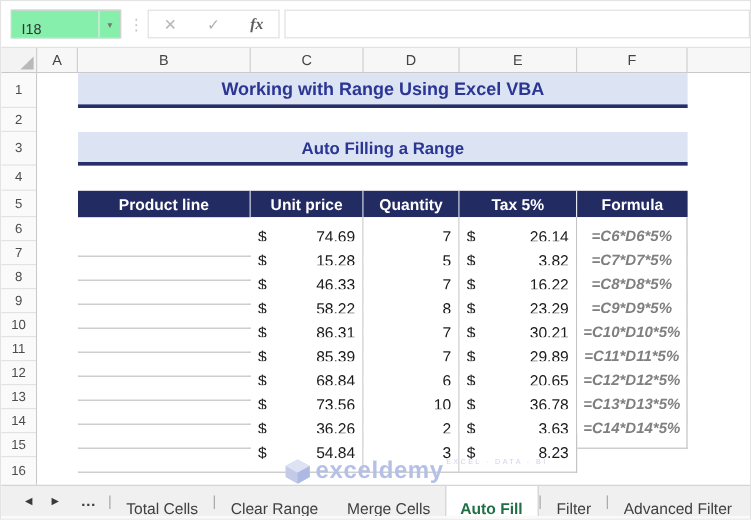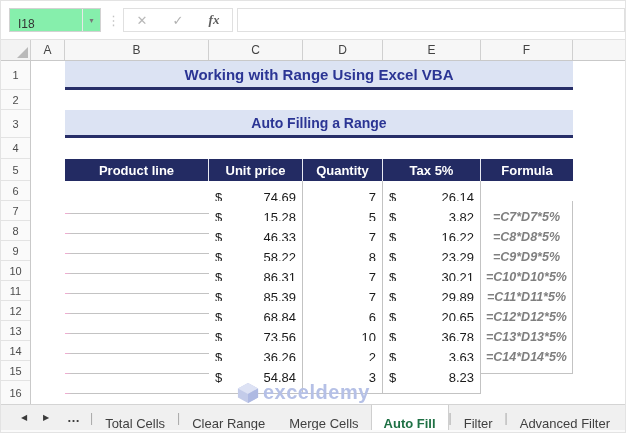--- a/index.html
+++ b/index.html
@@ -35,29 +35,29 @@
   .band-main { top:0; height:29px; font-size:15px; }
   .band-sub { top:49px; height:28px; font-size:14px; }
 
   
   .xtable { position:absolute; left:34px; top:98px; width:508px; }
   .tr { display:grid; grid-template-columns:144px 94px 80px 98px 92px; height:20px; }
   .tr.thead { height:22px; }
   .th { background:#232b63; color:#ffffff; font-weight:bold; font-size:13px; display:flex; align-items:center; justify-content:center; border-right:1px solid #e8eaf2; }
   .th:last-child { border-right:none; }
   .td { background:#fff; border-right:1px solid #c3c3c3; border-bottom:1px solid #c3c3c3; font-size:13px; color:#1a1a1a; display:flex; align-items:center; overflow:hidden; }
-  .tr .td:first-child { border-left:7px solid #f9a8d4;margin-top:32px; }
+  .tr .td:first-child { border-left:1px solid #f9a8d4;margin-top:32px; }
   .c-prod { padding-left:4px; }
   .c-money { justify-content:space-between; padding:0 6px 0 6px; }
   .c-qty { justify-content:flex-end; padding-right:6px; }
   .c-formula { justify-content:center; font-style:italic; color:#7f7f7f; font-size:12.5px; font-weight:bold; }
 
   
   .watermark { position:absolute; left:206px; top:321px; display:flex; align-items:flex-start; gap:4px; z-index:1; }
-  .wm-txt { display:flex; flex-direction:column; align-items:flex-start; }
+  .wm-txt { display:flex; flex-direction:row; align-items:flex-start; }
   .wm-brand { font-size:20px; font-weight:bold; color:#b5c0e6; letter-spacing:0.5px; line-height:20px; }
   .wm-tag { font-size:6px; color:#ccd3ec; letter-spacing:2px; margin-top:1px; padding-left:2px; }
 
   
   .tabbar { position:absolute; left:0; top:403px; width:626px; height:26px; background:#f0f0f0; border-top:1px solid #d4d4d4; display:flex; align-items:stretch; z-index:2; }
   .tb-arrow { width:22px; display:flex; align-items:center; justify-content:center; font-size:8px; color:#3a3a3a; }
   .tb-arrow:first-child { margin-left:12px; }
   .tab { display:flex; align-items:center; padding:18px 12px; font-size:13px; color:#3f3f3f; white-space:nowrap; }
   .tab-overflow { font-weight:bold; padding:0 10px; }
   .tab-sep { display:flex; align-items:center; color:#a8a8a8; font-size:12px; }
@@ -132,20 +132,21 @@
         <div class="td c-prod">Health and beauty</div>
         <div class="td c-money">
             <span>$</span>
             <span>74.69</span>
           </div>
         <div class="td c-qty">7</div>
         <div class="td c-money">
             <span>$</span>
             <span>26.14</span>
           </div>
+        <div class="td c-formula">=C6*D6*5%</div>
       </div>
 
       <div class="tr">
         <div class="td c-prod">Electronic accessories</div>
         <div class="td c-money">
             <span>$</span>
             <span>15.28</span>
           </div>
         <div class="td c-qty">5</div>
         <div class="td c-money">

